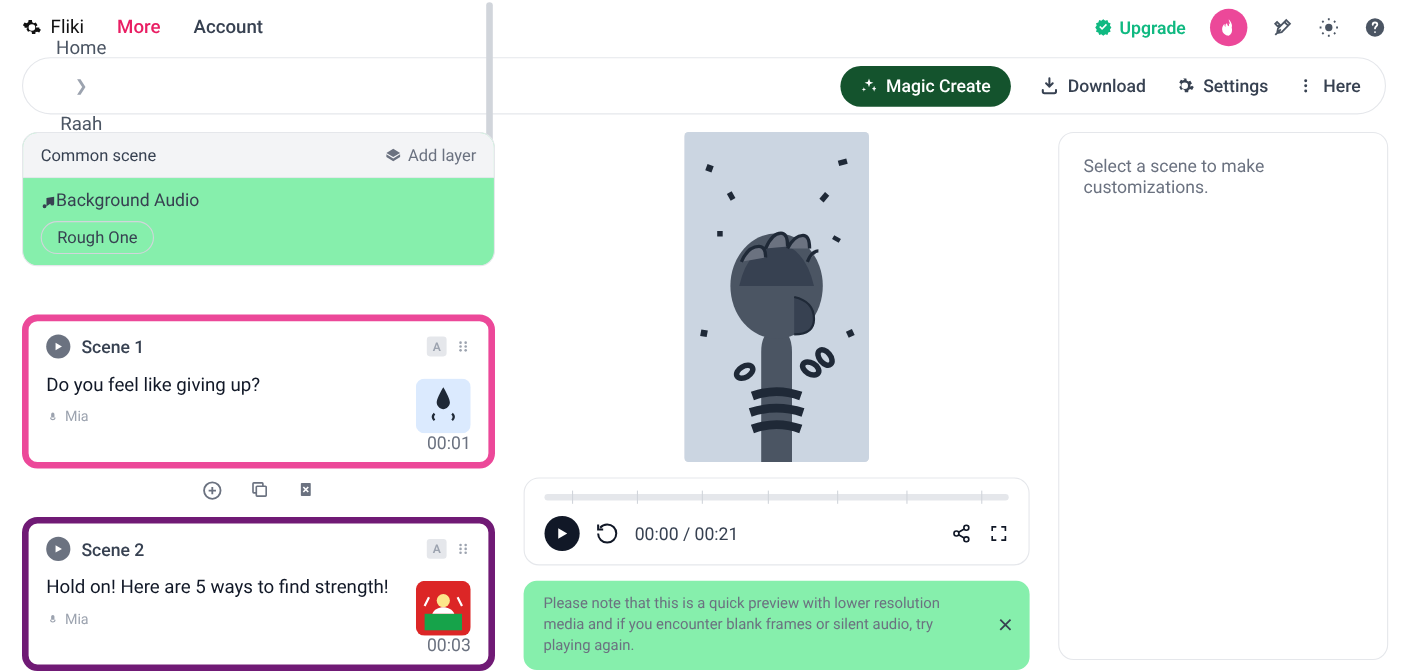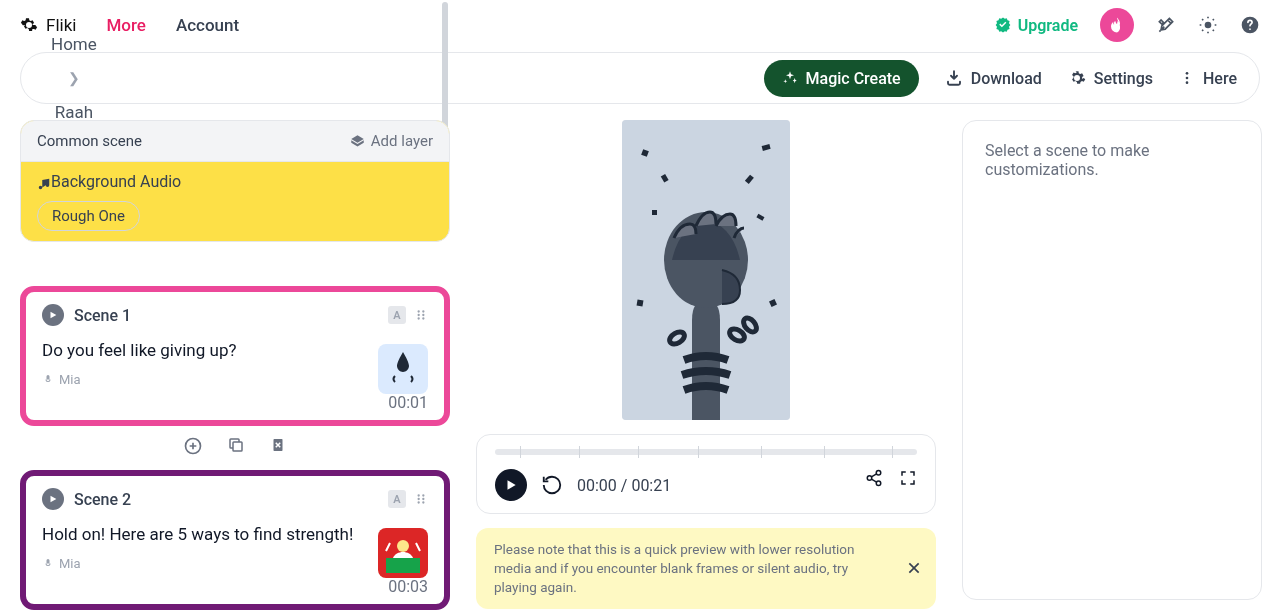--- a/index.html
+++ b/index.html
@@ -27,21 +27,21 @@
   .sub-link { display: flex; align-items: center; gap: 8px; font-size: 16px; color: #374151; cursor: pointer; font-weight: 500; }
 
   
   .main { display: flex; padding: 16px 0 0 20px; gap: 16px; height: calc(100% - 104px); }
   .left-col { width: 430px; position: relative; }
   .scroll-track { position: absolute; left: 442px; top: 2px; width: 6px; height: 158px; background: #d1d5db; border-radius: 3px; }
   .center-col { width: 480px; display: flex; flex-direction: column; align-items: center; }
   .right-col { flex: 1; padding-right: 18px; }
 
   
-  .card { border: 1px solid #e5e7eb; border-radius: 14px; margin-bottom: 14px; background: #fde047; }
+  .card { border: 1px solid #e5e7eb; border-radius: 14px; margin-bottom: 14px; background: #86efac; }
   .common-head { background: #f3f4f6; padding: 11px 16px; display: flex; justify-content: space-between; align-items: center; font-size: 15px; border-bottom: 1px solid #e5e7eb; border-radius: 13px 13px 0 0; }
   .addlayer { display: flex; align-items: center; gap: 6px; color: #6b7280; cursor: pointer; font-size: 15px; }
   .common-body { padding: 10px 16px 10px; }
   .bg-audio { display: flex; align-items: flex-end; gap: 0; font-size: 16px; color: #374151; margin-bottom: 10px; }
   .chip { display: inline-block; border: 1px solid #d1d5db; border-radius: 16px; padding: 5px 14px; font-size: 15px; font-weight: 400; color: #374151; }
   .time-right { text-align: right; color: #6b7280; font-size: 12px; padding: 2px 16px 10px 0; }
 
   .scene-card { border: 6px solid #701a75; border-radius: 14px; padding: 12px 16px 8px; margin-bottom: 10px; position: relative; }
   .scene-card.selected { border-color: #ec4899; }
   .scene-head { display: flex; justify-content: space-between; align-items: center; }
@@ -55,26 +55,26 @@
   .scene-time { text-align: right; color: #6b7280; font-size: 16px; margin-top: 6px; }
 
   .scene-actions { display: flex; gap: 24px; justify-content: center; margin: 6px 0 14px; color: #6b7280; }
   .scene-actions span { cursor: pointer; }
 
   
   .preview { width: 168px; height: 300px; border-radius: 4px; overflow:hidden; }
   .player { width: 460px; border: 1px solid #e5e7eb; border-radius: 14px; margin-top: 14px; padding: 14px 18px 12px; }
   .track { height: 6px; background: #e5e7eb; border-radius: 3px; position: relative; margin-bottom: 14px; }
   .tick { position: absolute; top: -3px; width: 1px; height: 12px; background: #d1d5db; }
-  .player-row { display: flex; justify-content: space-between; }
+  .player-row { display: flex; align-items: center; justify-content: space-between; }
   .player-left { display:flex; align-items:center; gap: 14px;}
   .play-big { width: 32px; height: 32px; border-radius: 50%; background: #111827; color: #fff; display:flex;align-items:center;justify-content:center; cursor:pointer;}
   .player-time { font-size: 16px; color: #374151; }
   .player-right { display:flex; gap: 16px; color:#374151;}
-  .notice { width: 460px; background: #fef9c3; border-radius: 12px; margin-top: 14px; padding: 12px 42px 12px 18px; font-size: 13.5px; color: #6b7280; position: relative; line-height:1.4;}
+  .notice { width: 460px; background: #86efac; border-radius: 12px; margin-top: 14px; padding: 12px 42px 12px 18px; font-size: 13.5px; color: #6b7280; position: relative; line-height:1.4;}
   .notice-close { position:absolute; right:14px; top: 50%; transform: translateY(-50%); cursor:pointer; color:#374151; font-size: 18px;}
 
   
   .right-panel { border: 1px solid #e5e7eb; border-radius: 14px; height: 480px; padding: 20px 22px; color: #6b7280; font-size: 16px;}
 
   svg { display:block; }
 </style>
 </head>
 <body>
 

